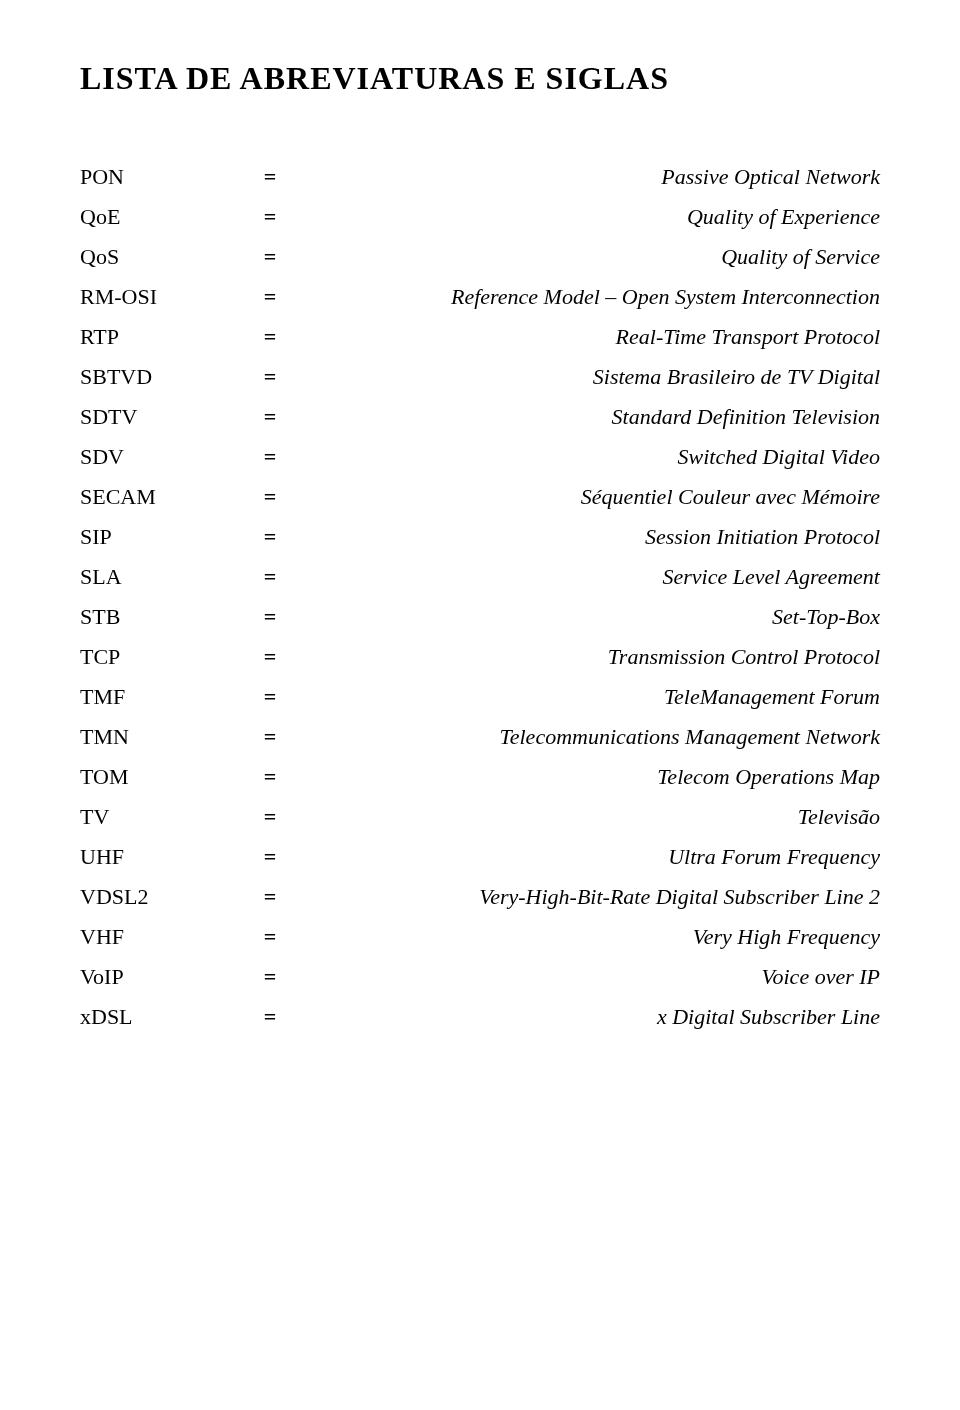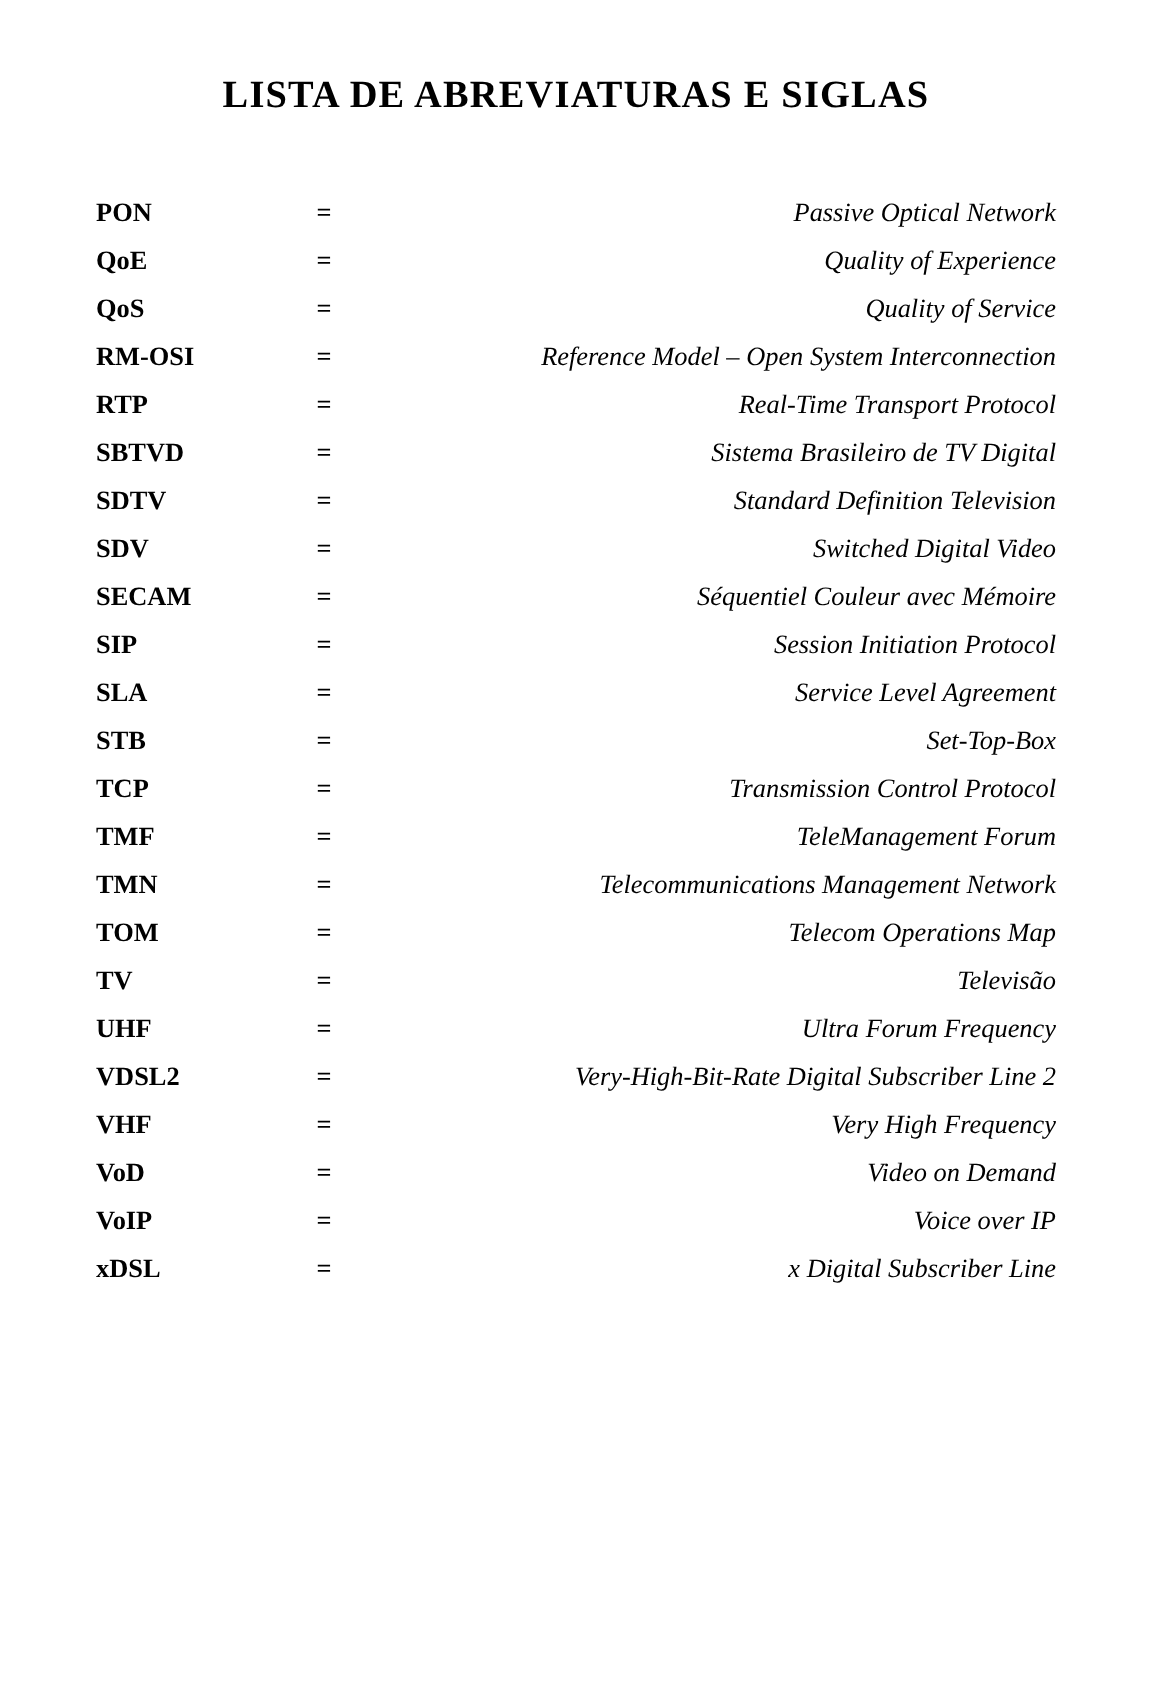--- a/index.html
+++ b/index.html
@@ -12,40 +12,39 @@
       background: #ffffff;
       font-family: 'Times New Roman', Times, serif;
       width: 960px;
       min-height: 1410px;
       padding: 60px 80px;
     }
 
     .page-title {
       font-size: 32px;
       font-weight: 900;
-      text-align: center;
       letter-spacing: 1px;
       margin-bottom: 60px;
       color: #000000;
     }
 
     .acronym-table {
       width: 100%;
       border-collapse: collapse;
     }
 
     .acronym-table tr td {
       padding: 7px 0;
       vertical-align: top;
       color: #000000;
     }
 
     .col-abbr {
       font-size: 22px;
-      font-weight: bold;
+      font-weight: normal;
       font-style: normal;
       width: 160px;
       min-width: 160px;
     }
 
     .col-eq {
       font-size: 22px;
       font-weight: bold;
       width: 60px;
       min-width: 60px;
@@ -160,25 +159,20 @@
         <td class="col-abbr">VDSL2</td>
         <td class="col-eq">=</td>
         <td class="col-def">Very-High-Bit-Rate Digital Subscriber Line 2</td>
       </tr>
       <tr>
         <td class="col-abbr">VHF</td>
         <td class="col-eq">=</td>
         <td class="col-def">Very High Frequency</td>
       </tr>
       <tr>
-        <td class="col-abbr">VoD</td>
-        <td class="col-eq">=</td>
-        <td class="col-def">Video on Demand</td>
-      </tr>
-      <tr>
         <td class="col-abbr">VoIP</td>
         <td class="col-eq">=</td>
         <td class="col-def">Voice over IP</td>
       </tr>
       <tr>
         <td class="col-abbr">xDSL</td>
         <td class="col-eq">=</td>
         <td class="col-def">x Digital Subscriber Line</td>
       </tr>
     </tbody>

